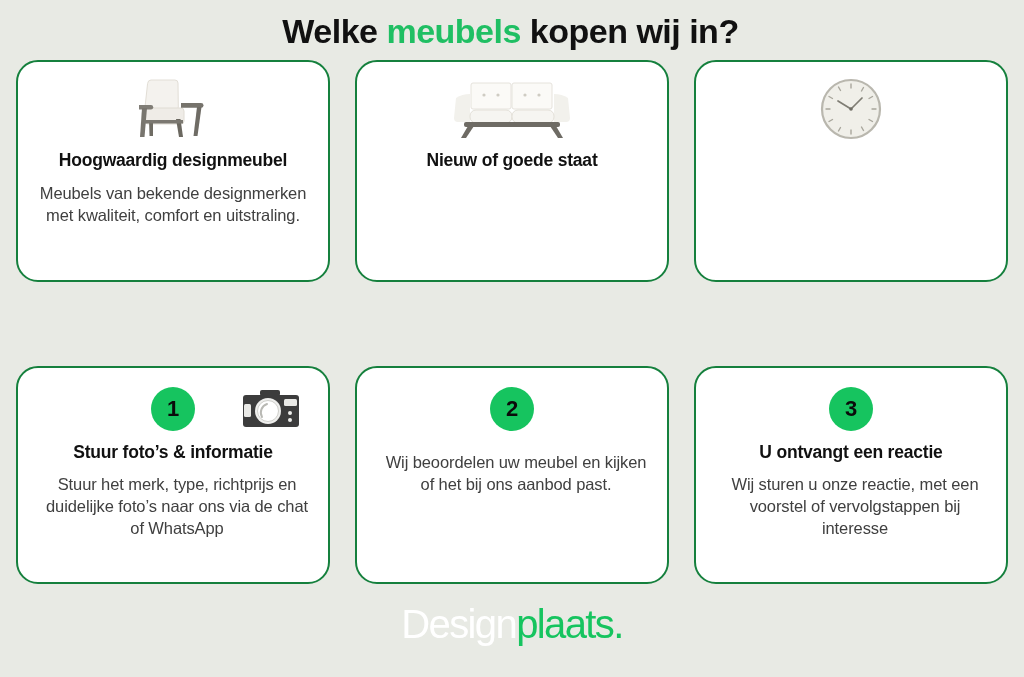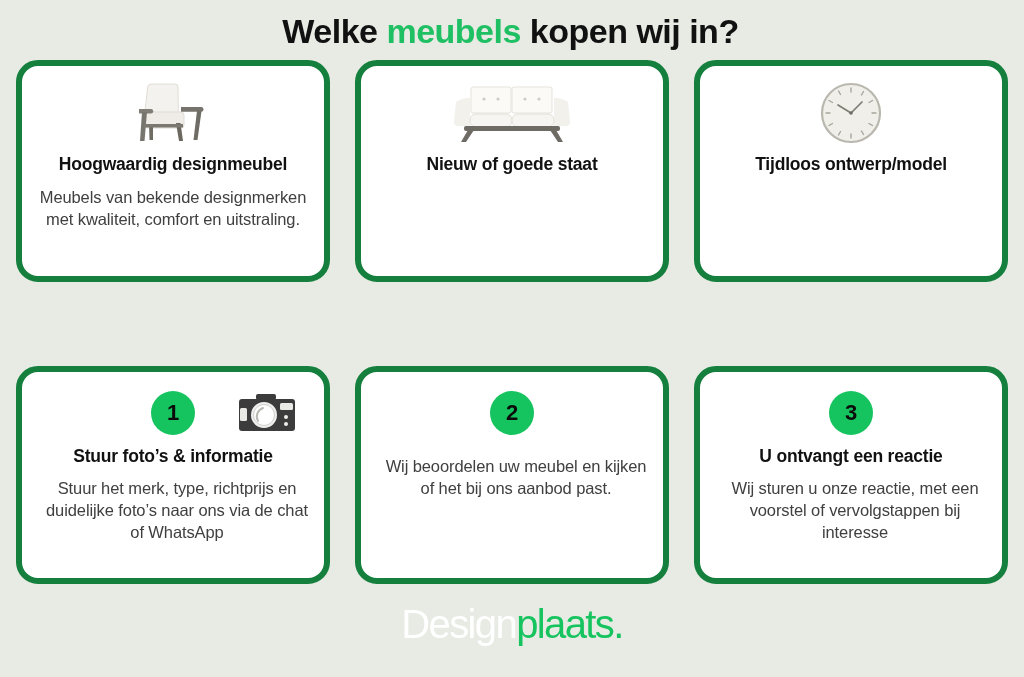--- a/index.html
+++ b/index.html
@@ -55,21 +55,21 @@
     display: flex;
     justify-content: space-between;
   }
   .row-criteria { top: 60px; height: 222px; }
   .row-steps   { top: 366px; height: 218px; }
 
   .card {
     width: 314px;
     box-sizing: border-box;
     background: #ffffff;
-    border: 6px solid #15803d;
+    border: 2px solid #15803d;
     border-radius: 22px;
     padding: 10px 14px 8px 14px;
     display: flex;
     flex-direction: column;
     align-items: center;
     position: relative;
   }
   .row-criteria .card { height: 222px; }
   .row-steps .card { height: 218px; }
 
@@ -223,21 +223,20 @@
             <line x1="54.5" y1="20.5" x2="51" y2="22.5"></line>
             <line x1="14.5" y1="43.5" x2="11" y2="45.5"></line>
             <line x1="45.5" y1="54.5" x2="43.5" y2="51"></line>
             <line x1="22.5" y1="14.5" x2="20.5" y2="11"></line>
           </g>
           <line x1="33" y1="33" x2="20" y2="25" stroke="#7f7d74" stroke-width="1.7" stroke-linecap="round"></line>
           <line x1="33" y1="33" x2="44" y2="22" stroke="#7f7d74" stroke-width="1.7" stroke-linecap="round"></line>
           <circle cx="33" cy="33" r="1.8" fill="#6f6d65"></circle>
         </svg>
       </div>
-      <div class="card-title">Tijdloos ontwerp/model</div>
     </div>
   </div>
 
 
   <div class="row row-steps">
 
     <div class="card step-card">
       <div class="step-top">
         <div class="badge">1</div>
         <div class="camera-slot">

